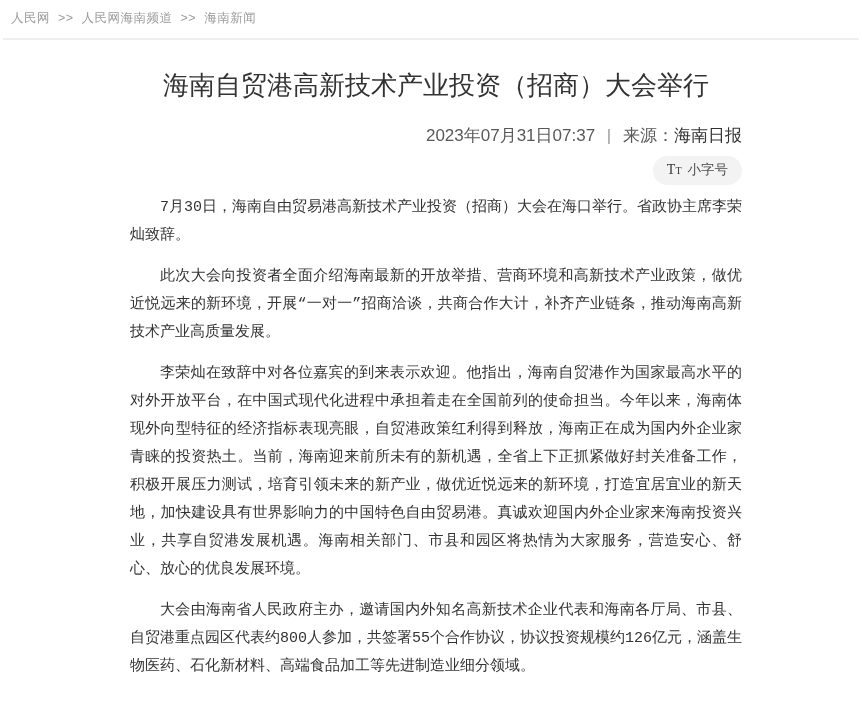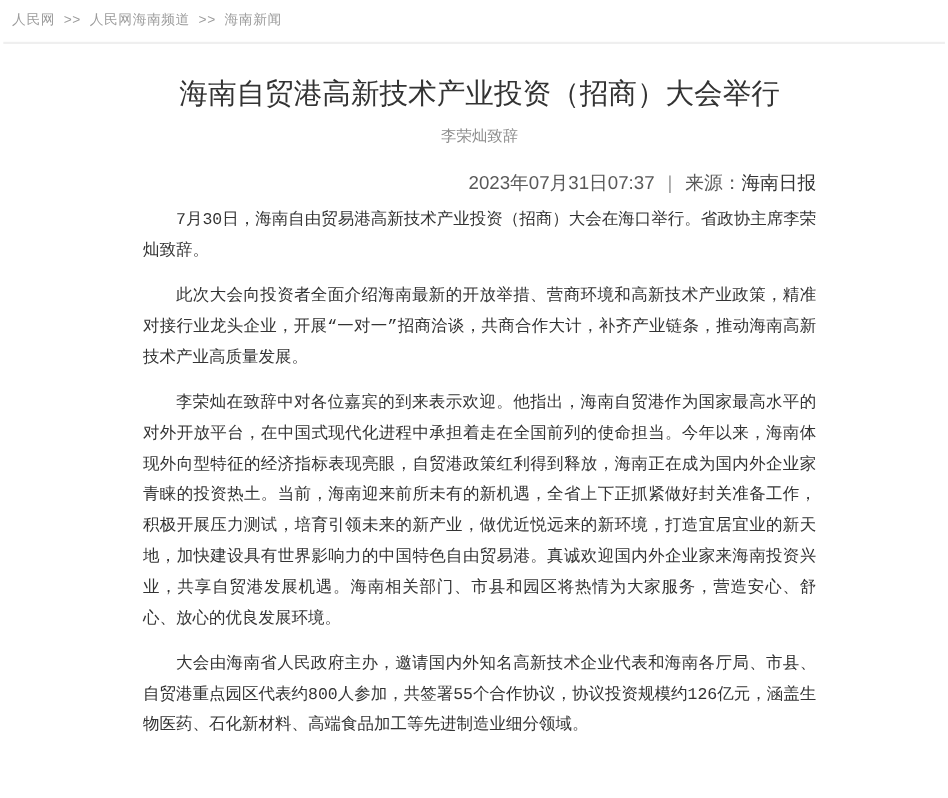--- a/index.html
+++ b/index.html
@@ -113,31 +113,36 @@
   <span class="sep">&gt;&gt;</span>
   <a>人民网海南频道</a>
   <span class="sep">&gt;&gt;</span>
   <a>海南新闻</a>
 </nav>
 
 <div class="top-divider"></div>
 
 <main class="article">
   <h1 class="title">海南自贸港高新技术产业投资（招商）大会举行</h1>
-  <div class="subtitle">李荣灿致辞</div>
 
   <div class="meta">
     <span>2023年07月31日07:37</span>
     <span class="meta-sep">|</span>
     <span>来源：</span><a class="source-link">海南日报</a>
   </div>
 
+  <div class="toolbar">
+    <button class="font-size-pill">
+      <span class="tt"><span class="t-big">T</span><span class="t-small">T</span></span>
+      <span class="pill-label">小字号</span>
+    </button>
+  </div>
 
 
   <div class="body-text">
     <p class="para">7月30日，海南自由贸易港高新技术产业投资（招商）大会在海口举行。省政协主席李荣灿致辞。</p>
-    <p class="para">此次大会向投资者全面介绍海南最新的开放举措、营商环境和高新技术产业政策，精准对接行业龙头企业，开展“一对一”招商洽谈，共商合作大计，补齐产业链条，推动海南高新技术产业高质量发展。</p>
+    <p class="para">此次大会向投资者全面介绍海南最新的开放举措、营商环境和高新技术产业政策，做优近悦远来的新环境，开展“一对一”招商洽谈，共商合作大计，补齐产业链条，推动海南高新技术产业高质量发展。</p>
     <p class="para">李荣灿在致辞中对各位嘉宾的到来表示欢迎。他指出，海南自贸港作为国家最高水平的对外开放平台，在中国式现代化进程中承担着走在全国前列的使命担当。今年以来，海南体现外向型特征的经济指标表现亮眼，自贸港政策红利得到释放，海南正在成为国内外企业家青睐的投资热土。当前，海南迎来前所未有的新机遇，全省上下正抓紧做好封关准备工作，积极开展压力测试，培育引领未来的新产业，做优近悦远来的新环境，打造宜居宜业的新天地，加快建设具有世界影响力的中国特色自由贸易港。真诚欢迎国内外企业家来海南投资兴业，共享自贸港发展机遇。海南相关部门、市县和园区将热情为大家服务，营造安心、舒心、放心的优良发展环境。</p>
     <p class="para">大会由海南省人民政府主办，邀请国内外知名高新技术企业代表和海南各厅局、市县、自贸港重点园区代表约800人参加，共签署55个合作协议，协议投资规模约126亿元，涵盖生物医药、石化新材料、高端食品加工等先进制造业细分领域。</p>
 
   </div>
 
 </main>
 
 </body></html>

